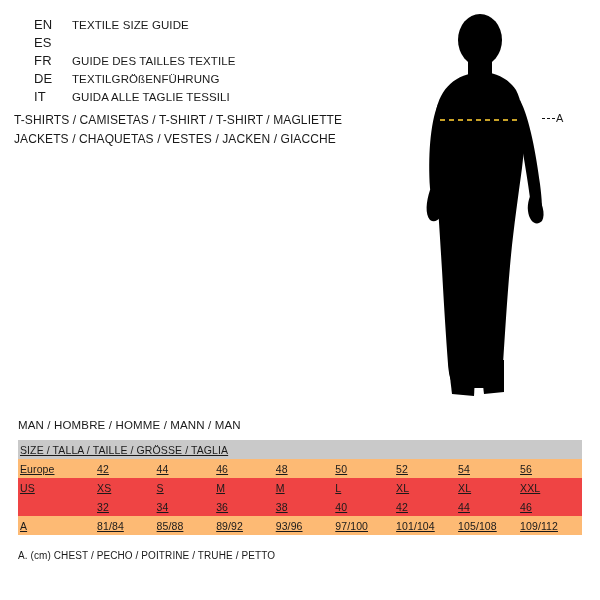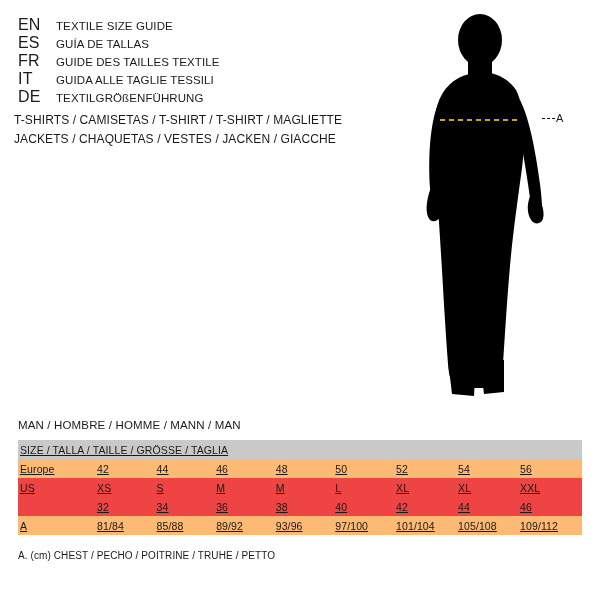--- a/index.html
+++ b/index.html
@@ -28,22 +28,23 @@
     width: 380px;
   }
   .lang-row {
     display: flex;
     align-items: baseline;
     height: 18px;
     line-height: 18px;
   }
   .lang-code {
     width: 38px;
-    font-size: 16px;
+    font-size: 13px;
     letter-spacing: .2px;
+    margin-left: 16px;
   }
   .lang-text {
     font-size: 11.5px;
     letter-spacing: .1px;
   }
 
   
   .cat-block {
     position: absolute;
     left: 14px;
@@ -126,33 +127,32 @@
 
 <div class="page">
 
   <div class="lang-block">
     <div class="lang-row">
       <span class="lang-code">EN</span>
       <span class="lang-text">TEXTILE SIZE GUIDE</span>
     </div>
     <div class="lang-row">
       <span class="lang-code">ES</span>
-      <span class="lang-text">GUÍA DE TALLAS</span>
     </div>
     <div class="lang-row">
       <span class="lang-code">FR</span>
       <span class="lang-text">GUIDE DES TAILLES TEXTILE</span>
     </div>
     <div class="lang-row">
+      <span class="lang-code">DE</span>
+      <span class="lang-text">TEXTILGRÖßENFÜHRUNG</span>
+    </div>
+    <div class="lang-row">
       <span class="lang-code">IT</span>
       <span class="lang-text">GUIDA ALLE TAGLIE TESSILI</span>
-    </div>
-    <div class="lang-row">
-      <span class="lang-code">DE</span>
-      <span class="lang-text">TEXTILGRÖßENFÜHRUNG</span>
     </div>
   </div>
 
   <div class="cat-block">
     <div class="cat-line">T-SHIRTS / CAMISETAS / T-SHIRT / T-SHIRT / MAGLIETTE</div>
     <div class="cat-line">JACKETS / CHAQUETAS / VESTES / JACKEN / GIACCHE</div>
   </div>
 
   <div class="figure-wrap">
     <svg width="200" height="400" viewBox="0 0 200 400">

